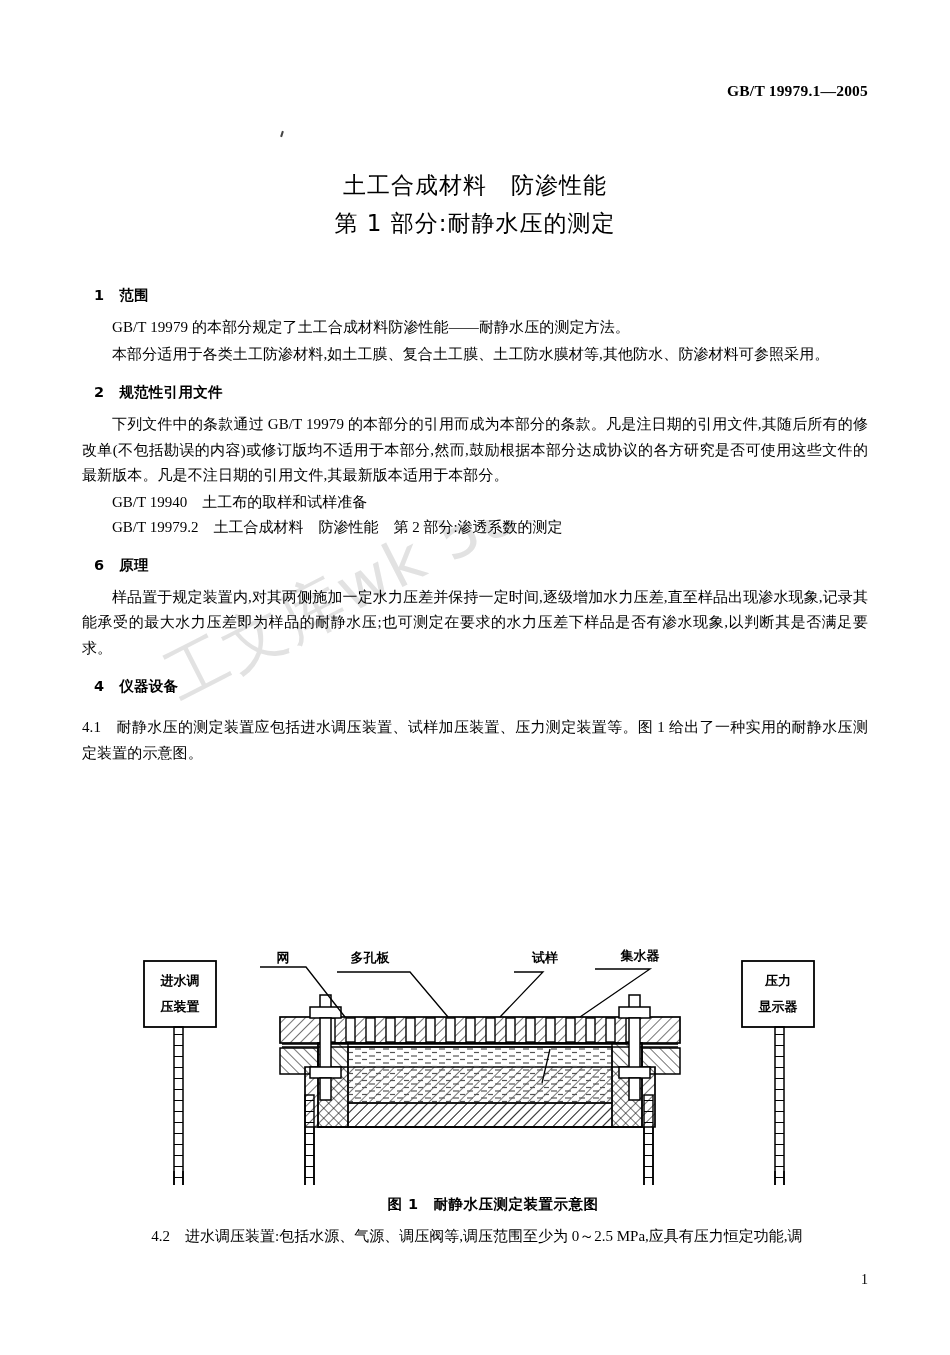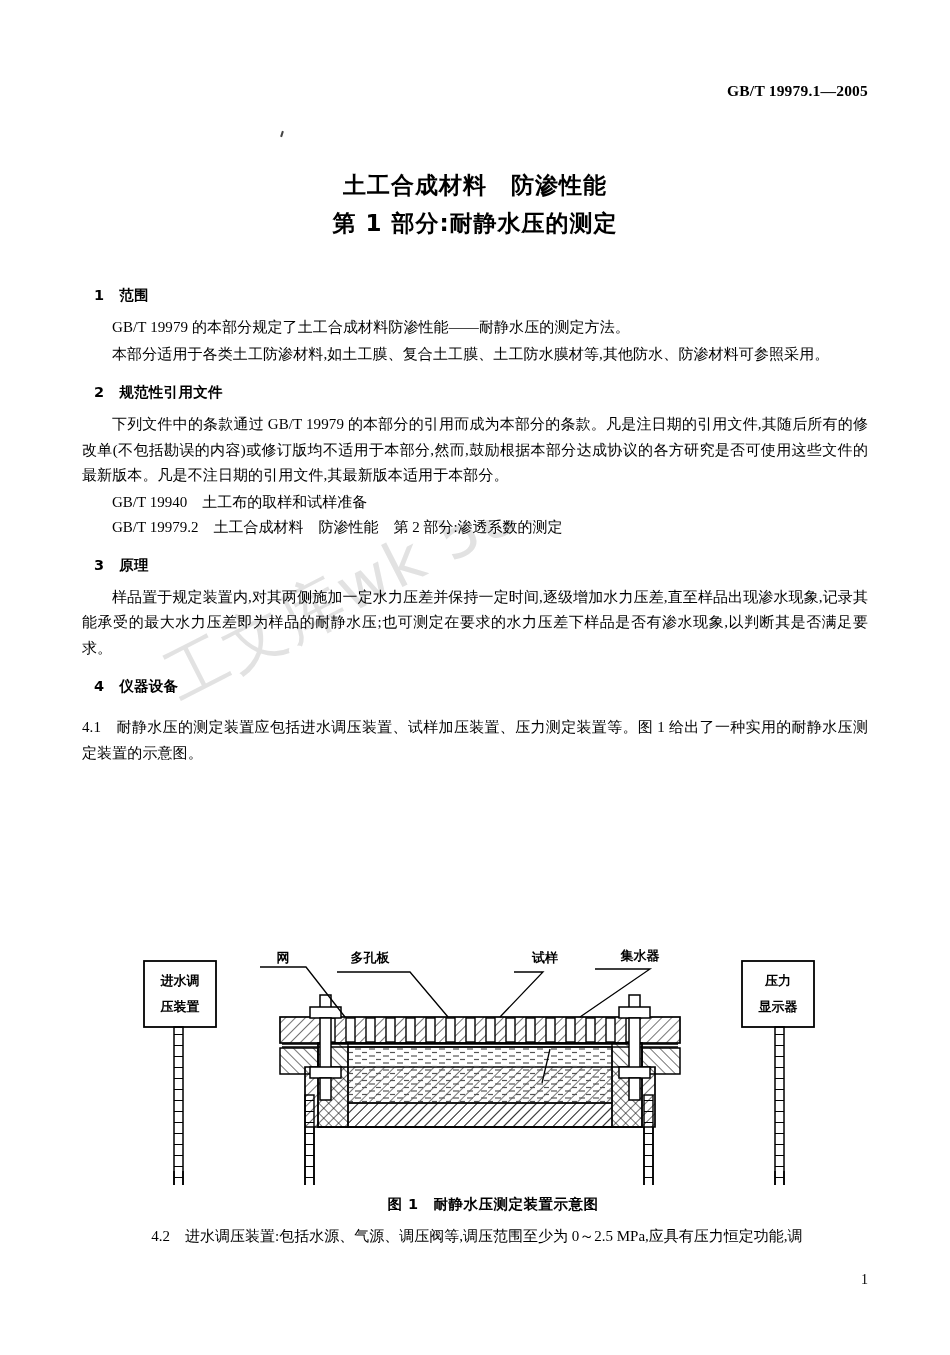--- a/index.html
+++ b/index.html
@@ -72,21 +72,21 @@
     position: absolute;
     top: 166px;
     left: 0;
     width: 950px;
     text-align: center;
     z-index: 10;
   }
   .title-line {
     font-family: "DejaVu Sans", "Liberation Sans", sans-serif;
     font-size: 23px;
-    font-weight: bold;
+    font-weight: normal;
     letter-spacing: 1px;
     line-height: 38px;
     white-space: pre;
   }
 
   
   .content {
     position: absolute;
     left: 82px;
     top: 286px;
@@ -199,21 +199,21 @@
     <p class="para">GB/T 19979 的本部分规定了土工合成材料防渗性能——耐静水压的测定方法。</p>
     <p class="para">本部分适用于各类土工防渗材料,如土工膜、复合土工膜、土工防水膜材等,其他防水、防渗材料可参照采用。</p>
     <div class="gap-md"></div>
 
     <div class="sec-head">2　规范性引用文件</div>
     <p class="para">下列文件中的条款通过 GB/T 19979 的本部分的引用而成为本部分的条款。凡是注日期的引用文件,其随后所有的修改单(不包括勘误的内容)或修订版均不适用于本部分,然而,鼓励根据本部分达成协议的各方研究是否可使用这些文件的最新版本。凡是不注日期的引用文件,其最新版本适用于本部分。</p>
     <p class="ref-line">GB/T 19940　土工布的取样和试样准备</p>
     <p class="ref-line">GB/T 19979.2　土工合成材料　防渗性能　第 2 部分:渗透系数的测定</p>
     <div class="gap-md"></div>
 
-    <div class="sec-head">3　原理</div>
+    <div class="sec-head">6　原理</div>
     <p class="para">样品置于规定装置内,对其两侧施加一定水力压差并保持一定时间,逐级增加水力压差,直至样品出现渗水现象,记录其能承受的最大水力压差即为样品的耐静水压;也可测定在要求的水力压差下样品是否有渗水现象,以判断其是否满足要求。</p>
     <div class="gap-md"></div>
 
     <div class="sec-head">4　仪器设备</div>
     <div class="gap-sm"></div>
     <p class="para noindent">4.1　耐静水压的测定装置应包括进水调压装置、试样加压装置、压力测定装置等。图 1 给出了一种实用的耐静水压测定装置的示意图。</p>
   </div>
 
   <div class="figure-wrap">
     <svg width="700" height="250" viewBox="0 0 700 250">

